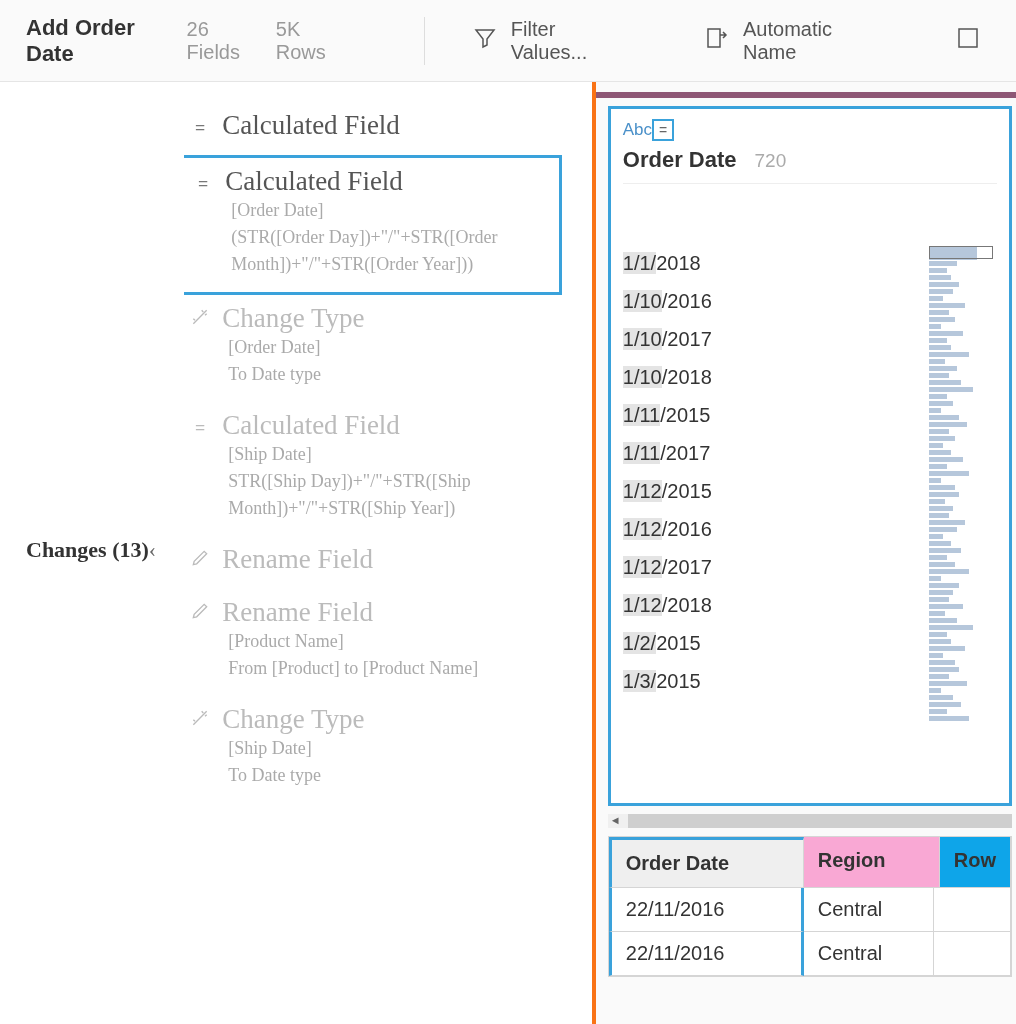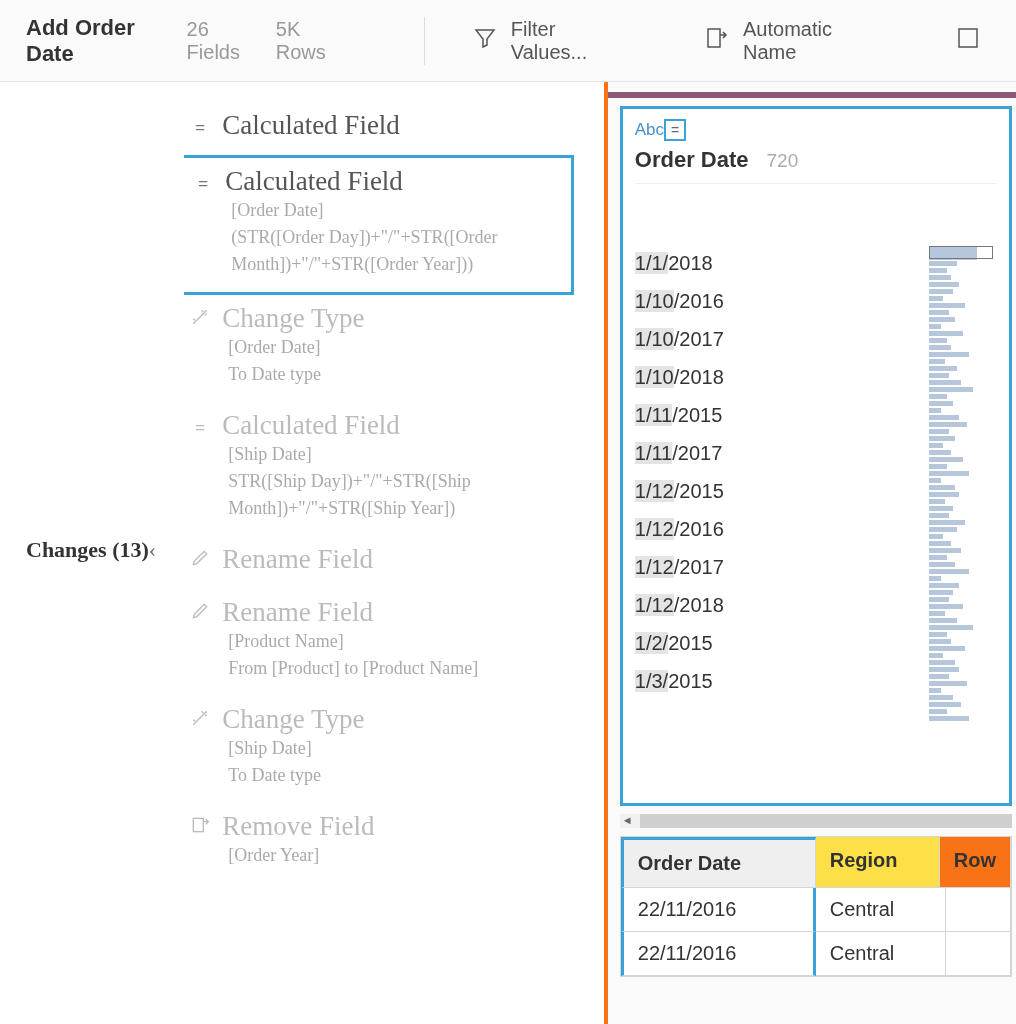--- a/index.html
+++ b/index.html
@@ -217,22 +217,22 @@
   }
   .grid-head { display:flex; }
   .grid-head > div {
     padding: 12px 14px;
     font-size: 20px;
     font-weight: 700;
     border-right:1px solid #d5d5d5;
     border-bottom:1px solid #d5d5d5;
   }
   .col-orderdate { width: 195px; border:3px solid #3aa2db; border-bottom:1px solid #d5d5d5; background:#efefef;}
-  .col-region { width: 124px; background:#fde047;}
-  .col-row { flex:1; background:#f97316;}
+  .col-region { width: 136px; background:#f9a8d4;}
+  .col-row { flex:1; background:#0ea5e9;}
   .grid-row { display:flex; }
   .grid-row > div {
     padding: 10px 14px;
     font-size: 20px;
     border-right:1px solid #d5d5d5;
     border-bottom:1px solid #d5d5d5;
   }
   .grid-row .cell-od { width:195px; border-left:3px solid #3aa2db; border-right:3px solid #3aa2db; }
   .grid-row .cell-region { width:130px; }
   .grid-row .cell-row { flex:1; }
@@ -340,32 +340,20 @@
         <div class="change-item dim">
     <div class="change-row1">
       <span class="change-icon dim">
               <svg viewBox="0 0 24 24">
                 <path d="M4 20L20 4M14 4l2 2M4 14l2 2M18 10l2-2"></path>
               </svg>
             </span>
       <span class="change-name">Change Type</span>
     </div>
     <div class="change-sub">[Ship Date]<br>To Date type</div>
-  </div>
-        <div class="change-item dim">
-    <div class="change-row1">
-      <span class="change-icon dim">
-              <svg viewBox="0 0 24 24">
-                <rect x="4" y="4" width="12" height="16"></rect>
-                <path d="M16 8h5M19 5l3 3-3 3"></path>
-              </svg>
-            </span>
-      <span class="change-name">Remove Field</span>
-    </div>
-    <div class="change-sub">[Order Year]</div>
   </div>
       </div>
   </div>
 
   <div class="right-panel">
     <div class="purple-strip"></div>
 
     <div class="profile-box">
       <div class="type-badge-row">
         <span class="type-abc">Abc</span>

